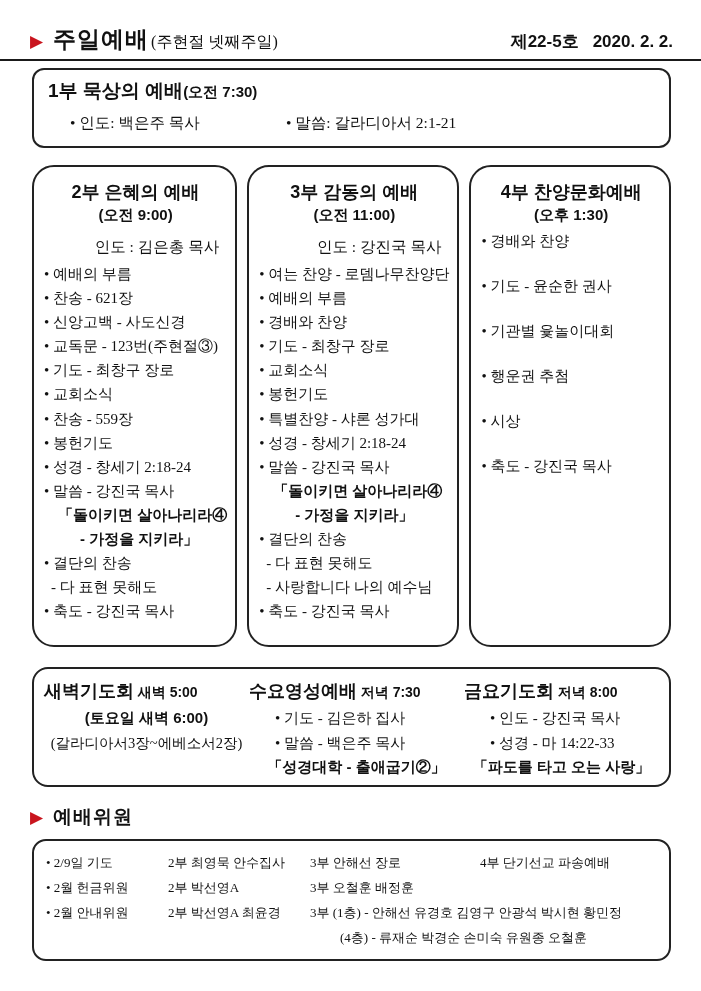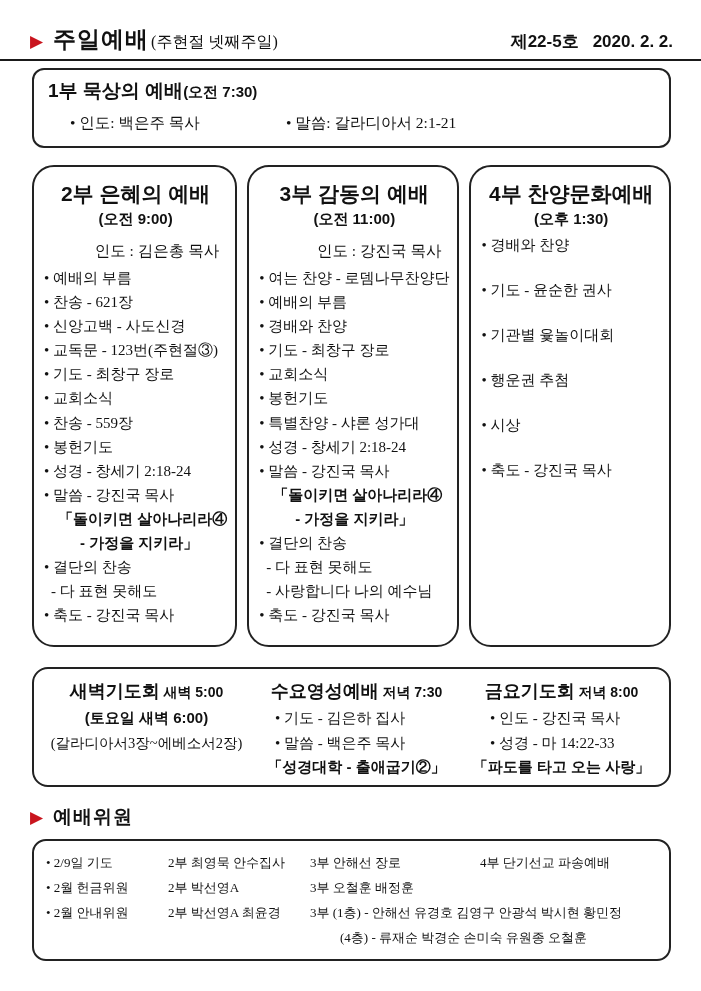--- a/index.html
+++ b/index.html
@@ -26,38 +26,38 @@
   .box1 { margin:7px 30px 0 32px; padding:8px 16px 12px 14px; border-radius:12px; }
   .box1-titlerow { display:flex; align-items:baseline; }
   .b1-title { font-family:"Liberation Sans", sans-serif; font-weight:bold; font-size:19px; }
   .b1-time { font-family:"Liberation Sans", sans-serif; font-weight:bold; font-size:15px; }
   .box1-row { display:flex; margin-top:9px; font-size:15.5px; }
   .b1-leader { flex:0 0 238px; padding-left:22px; }
 
   
   .cols { display:flex; gap:10px; margin:17px 30px 0 32px; }
   .svc-col { flex:1; height:482px; padding:13px 8px 10px 10px; border-radius:22px; }
-  .svc-title { text-align:center; font-family:"Liberation Sans", sans-serif; font-weight:bold; font-size:21px; }
+  .svc-title { text-align:center; font-family:"Liberation Sans", sans-serif; font-weight:bold; font-size:18px; }
   .svc-time { text-align:center; font-family:"Liberation Sans", sans-serif; font-weight:bold; font-size:15px; margin-top:2px; }
   .svc-leader { text-align:right; font-size:15.5px; margin-top:12px; padding-right:8px; }
   .svc-leader.centered { text-align:center; font-family:"Liberation Sans", sans-serif; font-weight:bold; padding-right:0; }
   .svc-items { margin-top:4px; font-size:15px; }
   .svc-item { line-height:24.1px; white-space:nowrap; }
   .loose .svc-item { margin-bottom:21px; }
   .li-q1 { font-family:"Liberation Sans", sans-serif; font-weight:bold; padding-left:14px; }
   .li-q2 { font-family:"Liberation Sans", sans-serif; font-weight:bold; padding-left:36px; }
   .li-s  { padding-left:7px; }
 
   
   .weekly { display:flex; margin:20px 30px 0 32px; padding:10px 10px 8px 10px; border-radius:16px; }
   .wk-col { font-size:15px; }
   .wk-col1 { flex:0 0 205px; text-align:center; }
   .wk-col2 { flex:0 0 215px; }
   .wk-col3 { flex:1; }
-  .wk-titlerow { text-align:center; white-space:nowrap; }
+  .wk-titlerow { text-align:left; white-space:nowrap; }
   .wk-title { font-family:"Liberation Sans", sans-serif; font-weight:bold; font-size:18px; }
   .wk-time { font-family:"Liberation Sans", sans-serif; font-weight:bold; font-size:14px; }
   .wk-line-b { font-family:"Liberation Sans", sans-serif; font-weight:bold; font-size:15px; margin-top:6px; }
   .wk-line { font-size:14.5px; margin-top:6px; }
   .wk-item { font-size:15px; margin-top:6px; padding-left:26px; }
   .wk-quote { font-family:"Liberation Sans", sans-serif; font-weight:bold; font-size:15px; margin-top:5px; text-align:center; white-space:nowrap; }
 
   
   .sec-head { display:flex; align-items:baseline; margin:17px 0 0 30px; }
   .sec-title { font-family:"Liberation Sans", sans-serif; font-weight:bold; font-size:19px; letter-spacing:1px; }

